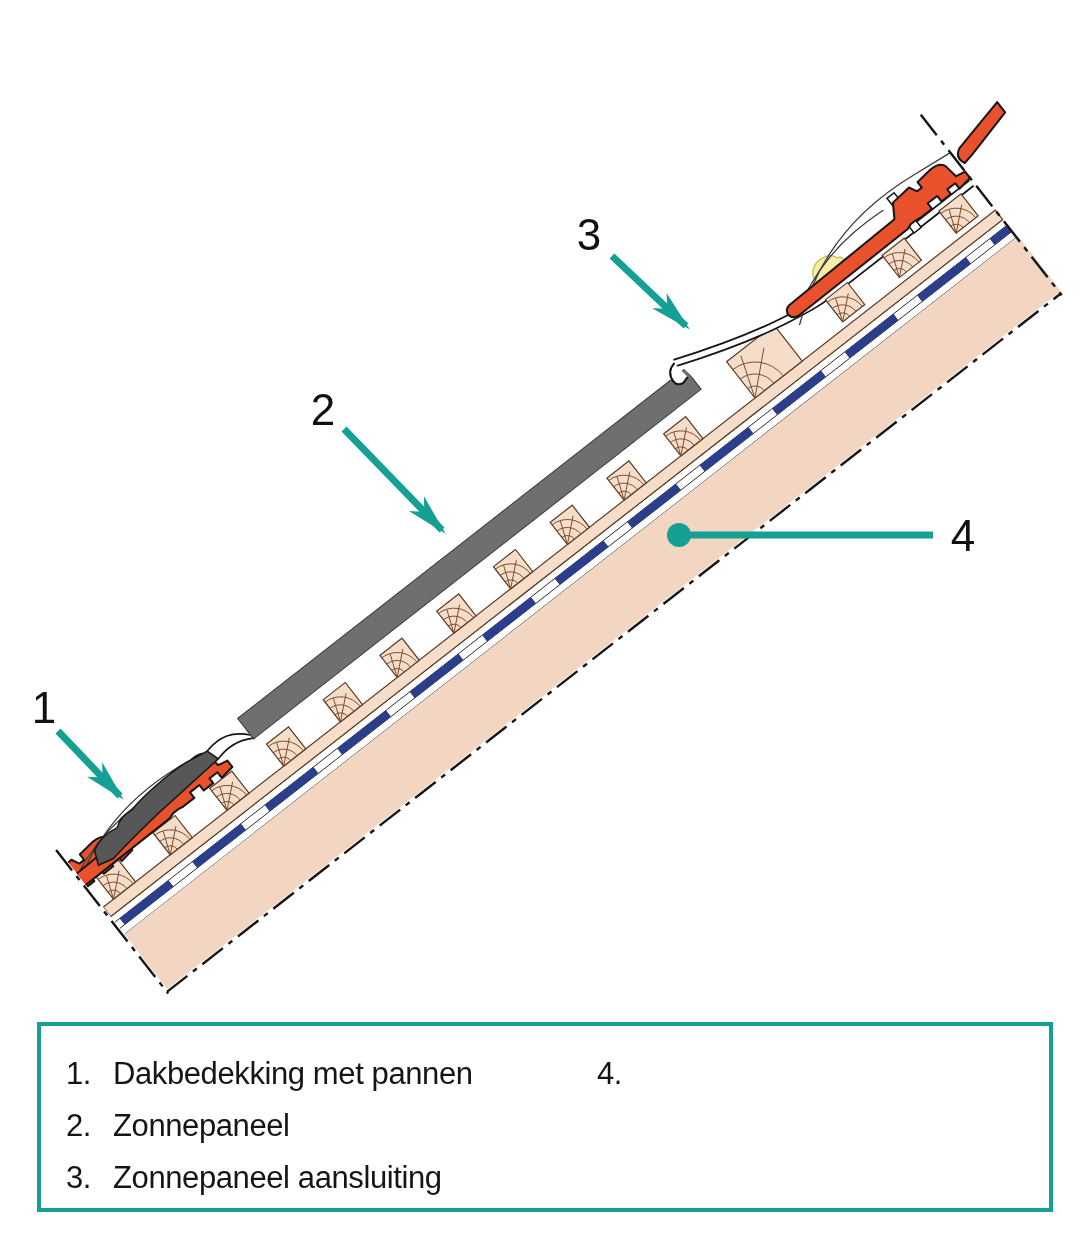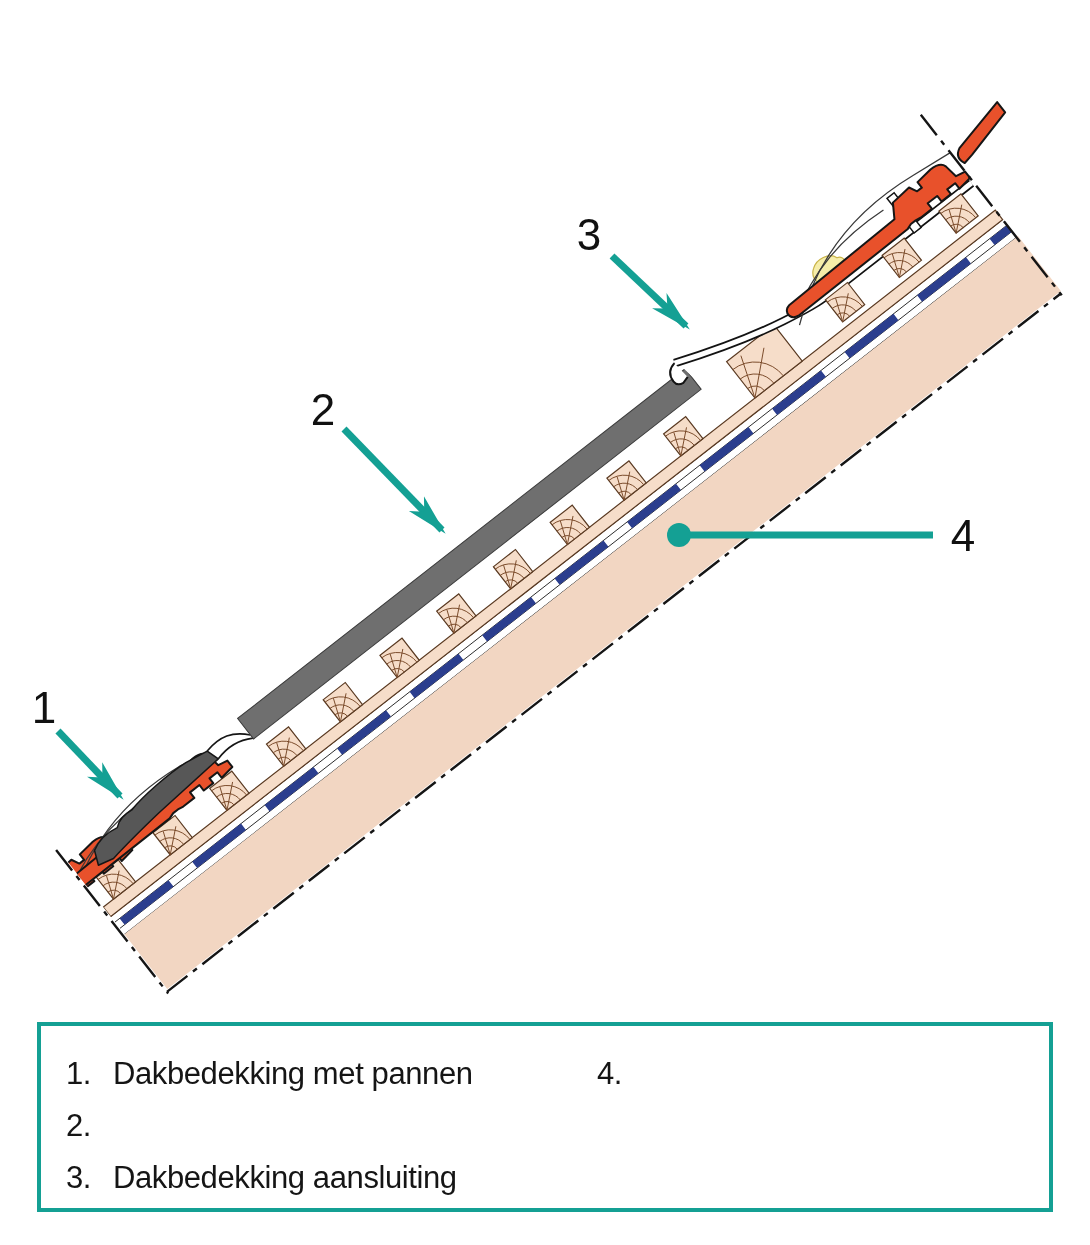--- a/index.html
+++ b/index.html
@@ -170,22 +170,23 @@
     </g>
   </svg>
 
   <div class="legend">
     <div class="litem li-1">
       <span class="lnum">1.</span>
       <span>Dakbedekking met pannen</span>
     </div>
     <div class="litem li-2">
       <span class="lnum">2.</span>
+      <span>Zonnepaneel</span>
     </div>
     <div class="litem li-3">
       <span class="lnum">3.</span>
-      <span>Dakbedekking aansluiting</span>
+      <span>Zonnepaneel aansluiting</span>
     </div>
     <div class="litem li-4">
       <span class="lnum">4.</span>
     </div>
   </div>
 </div>
 
 </body></html>

